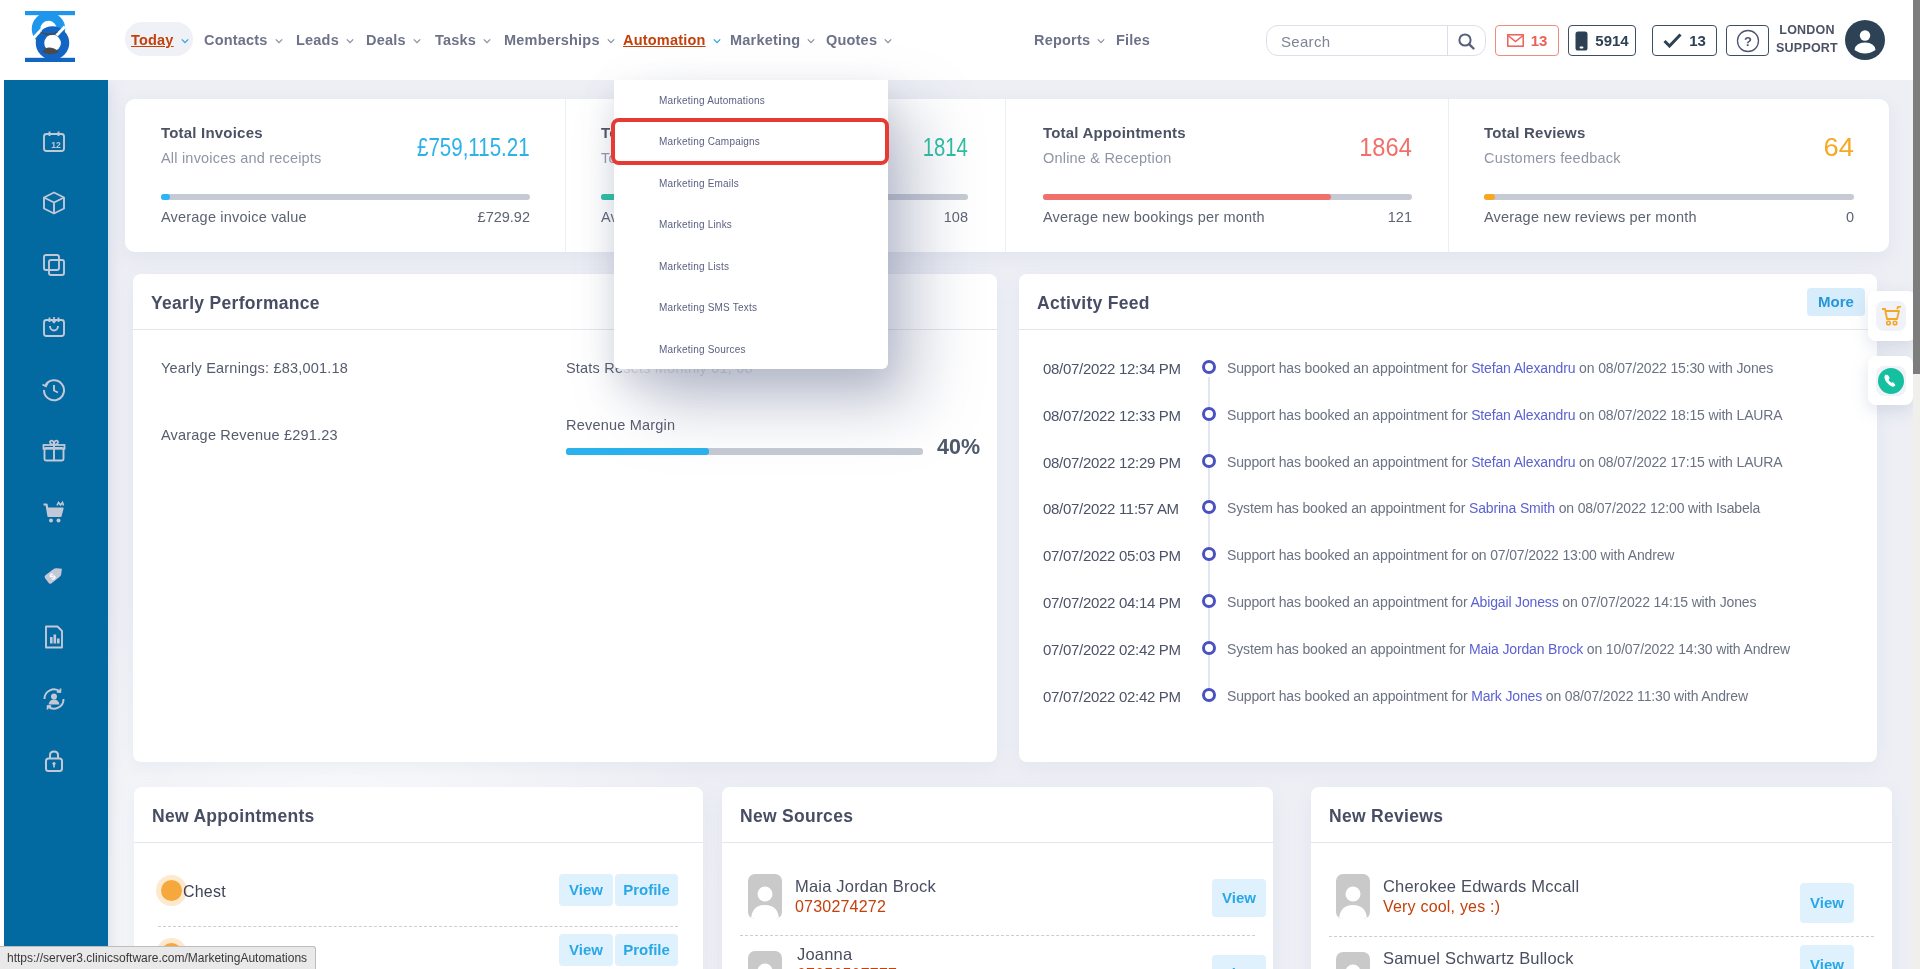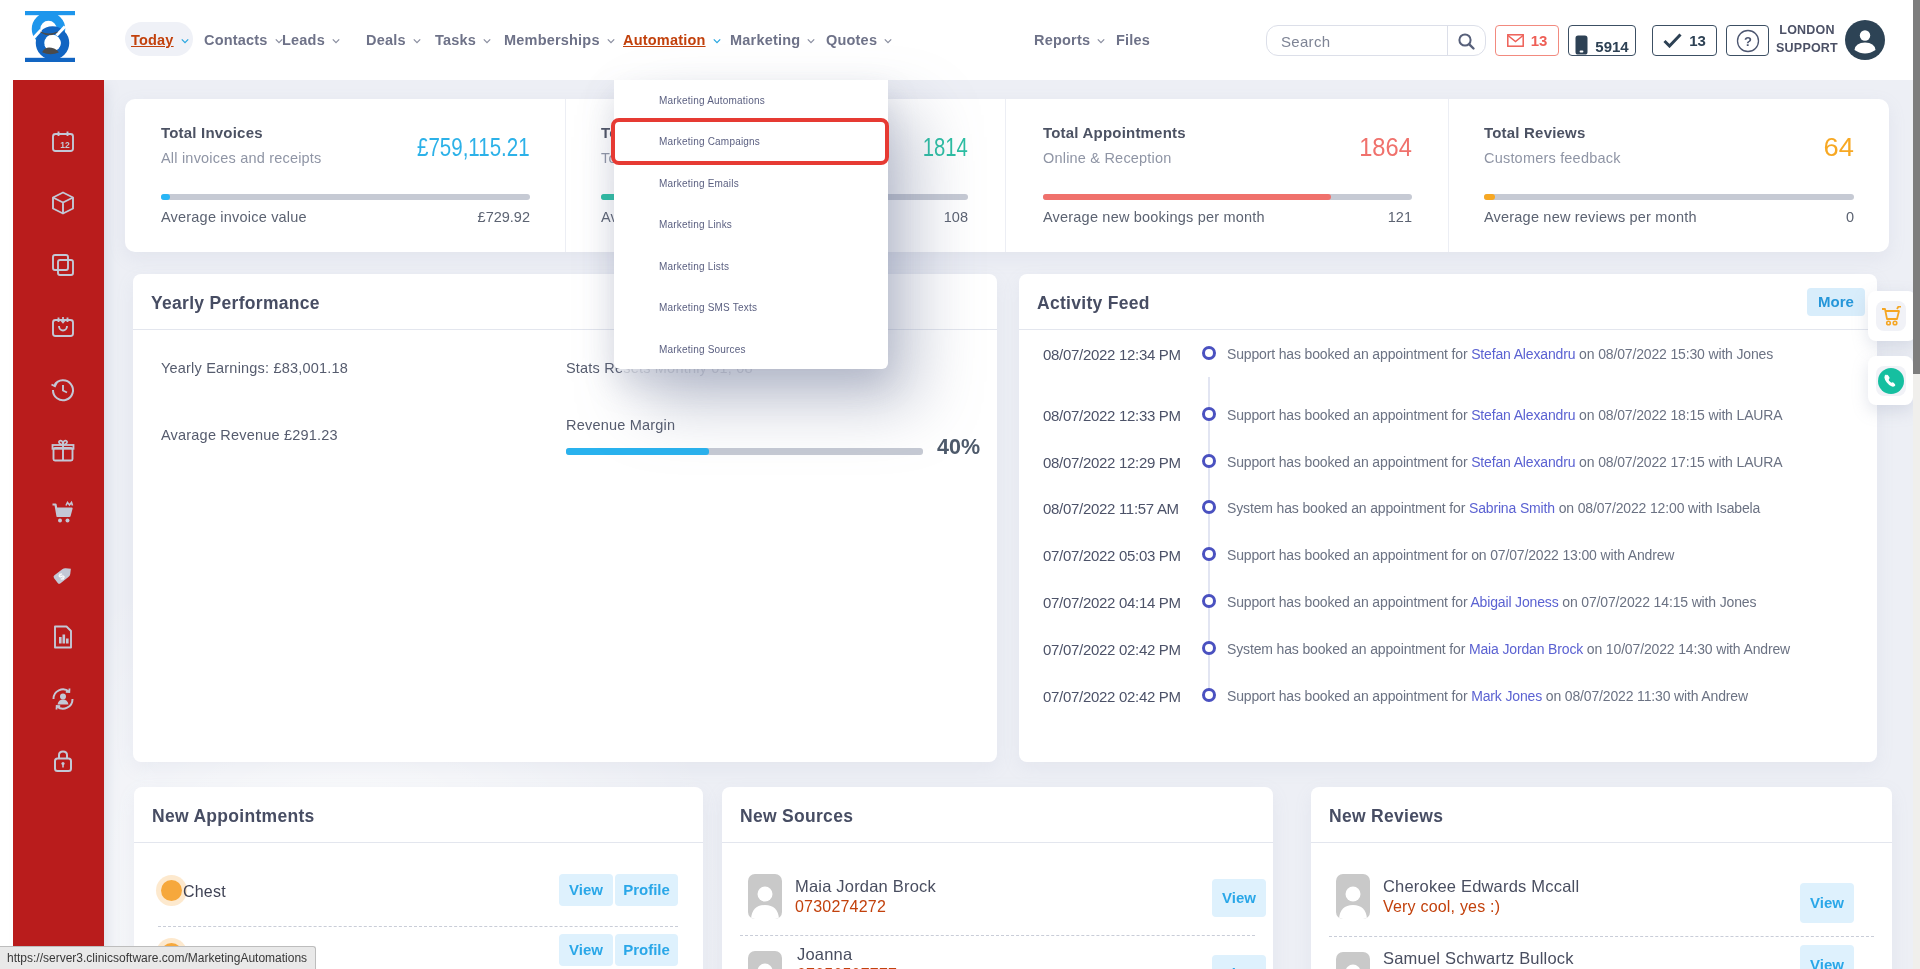--- a/index.html
+++ b/index.html
@@ -15,27 +15,27 @@
 .nav-item { position:absolute; top:0; height:80px; line-height:80px; font-size:14.5px; font-weight:600; color:#6e7288; letter-spacing:.2px; white-space:nowrap; }
 .nav-item .chev { display:inline-block; margin-left:7px; width:8px; height:8px; }
 .nav-blue { color:#c2410c;text-decoration:underline; }
 #today-pill { left:125px; top:22px; width:68px; height:34px; background:#eff1f7; border-radius:17px; }
 
 #searchbox { left:1266px; top:25px; width:220px; height:31px; border:1px solid #dcdfe9; border-radius:12px; background:#fff; }
 #searchbox .ph { position:absolute; left:14px; top:7px; font-size:15px; color:#7e8495; letter-spacing:.3px; }
 #searchbox .div { position:absolute; left:180px; top:0; width:1px; height:29px; background:#dcdfe9; }
 .tbtn { position:absolute; top:25px; height:31px; border-radius:4px; background:#fff; display:flex; align-items:center; justify-content:center; gap:7px; font-size:15px; font-weight:700; }
 #btn-mail { left:1495px; width:64px; border:1.5px solid #f28a7f; color:#ee5f56; }
-#btn-phone { left:1568px; width:68px; border:1.5px solid #3c4f63; color:#2d4154;align-items:flex-end; }
+#btn-phone { left:1568px; width:68px; border:1.5px solid #3c4f63; color:#2d4154; }
 #btn-check { left:1652px; width:65px; border:1.5px solid #3c4f63; color:#2d4154; }
 #btn-help { left:1726px; width:43px; border:1.5px solid #3c4f63; color:#2d4154; }
 #who { left:1774px; top:21px; width:66px; text-align:center; font-size:12.5px; font-weight:600; color:#4c5166; line-height:18px; letter-spacing:.2px;}
 #avatar { left:1845px; top:20px; width:40px; height:40px; border-radius:50%; background:#2d4355; }
 
-#sidebar { left:13px; top:80px; width:91px; height:889px; background:#b91c1c; z-index:5; box-shadow:6px 0 14px -6px rgba(120,130,160,.25);}
+#sidebar { left:4px; top:80px; width:104px; height:889px; background:#0369a1; z-index:5; box-shadow:6px 0 14px -6px rgba(120,130,160,.25);}
 .side-ic { position:absolute; left:37px; width:26px; height:26px; }
 
 #stats { left:125px; top:99px; width:1764px; height:153px; background:#fff; border-radius:10px; box-shadow:0 6px 18px rgba(150,160,190,.12); }
 #stats .vdiv { position:absolute; top:0; width:1px; height:153px; background:#eceef4; }
 .stat-title { position:absolute; font-size:15px; font-weight:700; color:#4c5263; letter-spacing:.2px; }
 .stat-sub { position:absolute; font-size:14.5px; color:#8f95a5; letter-spacing:.2px; }
 .stat-num { position:absolute; font-size:26px; font-weight:400; letter-spacing:0; text-align:right; transform-origin:right center; }
 .stat-bar { position:absolute; height:6px; border-radius:3px; background:#c6cad4; }
 .stat-bar i { position:absolute; left:0; top:0; height:6px; border-radius:3px; display:block; }
 .stat-foot { position:absolute; font-size:14.5px; color:#5c6372; letter-spacing:.2px; }
@@ -93,21 +93,21 @@
     <path d="M15.5 20.5 Q24 24.5 32.5 20.5 L32.5 21.5 Q24 27 15.5 21.5 Z" fill="#4a4a4a"></path>
     <path d="M17.5 40.5 Q20.5 35.5 26.5 36.8 Q32.5 38.2 33.8 41.5 Q25.5 45 17.5 41.5 Z" fill="#4a4a4a"></path>
   </svg>
   <div id="today-pill" class="abs"></div>
   <div class="nav-item nav-blue" style="left:131px;">Today<svg class="chev" viewBox="0 0 10 10">
         <path d="M1 3 L5 7 L9 3" stroke="#29a7e0" stroke-width="1.6" fill="none"></path>
       </svg></div>
   <div class="nav-item" style="left:204px;">Contacts<svg class="chev" viewBox="0 0 10 10">
         <path d="M1 3 L5 7 L9 3" stroke="#8a8fa0" stroke-width="1.6" fill="none"></path>
       </svg></div>
-  <div class="nav-item" style="left:282px;text-align:right;">Leads<svg class="chev" viewBox="0 0 10 10">
+  <div class="nav-item" style="left:296px;text-align:right;">Leads<svg class="chev" viewBox="0 0 10 10">
         <path d="M1 3 L5 7 L9 3" stroke="#8a8fa0" stroke-width="1.6" fill="none"></path>
       </svg></div>
   <div class="nav-item" style="left:366px;">Deals<svg class="chev" viewBox="0 0 10 10">
         <path d="M1 3 L5 7 L9 3" stroke="#8a8fa0" stroke-width="1.6" fill="none"></path>
       </svg></div>
   <div class="nav-item" style="left:435px;">Tasks<svg class="chev" viewBox="0 0 10 10">
         <path d="M1 3 L5 7 L9 3" stroke="#8a8fa0" stroke-width="1.6" fill="none"></path>
       </svg></div>
   <div class="nav-item" style="left:504px;">Memberships<svg class="chev" viewBox="0 0 10 10">
         <path d="M1 3 L5 7 L9 3" stroke="#8a8fa0" stroke-width="1.6" fill="none"></path>
@@ -286,21 +286,21 @@
       <i style="width:143px;background:#29b2ee;height:7px;"></i>
     </div>
   <div style="position:absolute;left:804px;top:161px;font-size:21.5px;font-weight:600;color:#4e5a6b;">40%</div>
 </div>
 
 <div class="panel" id="feed">
   <div class="panel-h"></div>
   <div class="panel-title">Activity Feed</div>
   <div id="more-btn">More</div>
   <div id="feed-line"></div>
-  <div class="feed-row" style="top:72px;">
+  <div class="feed-row" style="top:86px;">
       <span class="feed-time">08/07/2022 12:34 PM</span>
       <span class="feed-dot"></span>
       <span class="feed-msg">Support has booked an appointment for <b>Stefan Alexandru</b> on 08/07/2022 15:30 with Jones</span>
     </div>
   <div class="feed-row" style="top:133px;">
       <span class="feed-time">08/07/2022 12:33 PM</span>
       <span class="feed-dot"></span>
       <span class="feed-msg">Support has booked an appointment for <b>Stefan Alexandru</b> on 08/07/2022 18:15 with LAURA</span>
     </div>
   <div class="feed-row" style="top:180px;">

